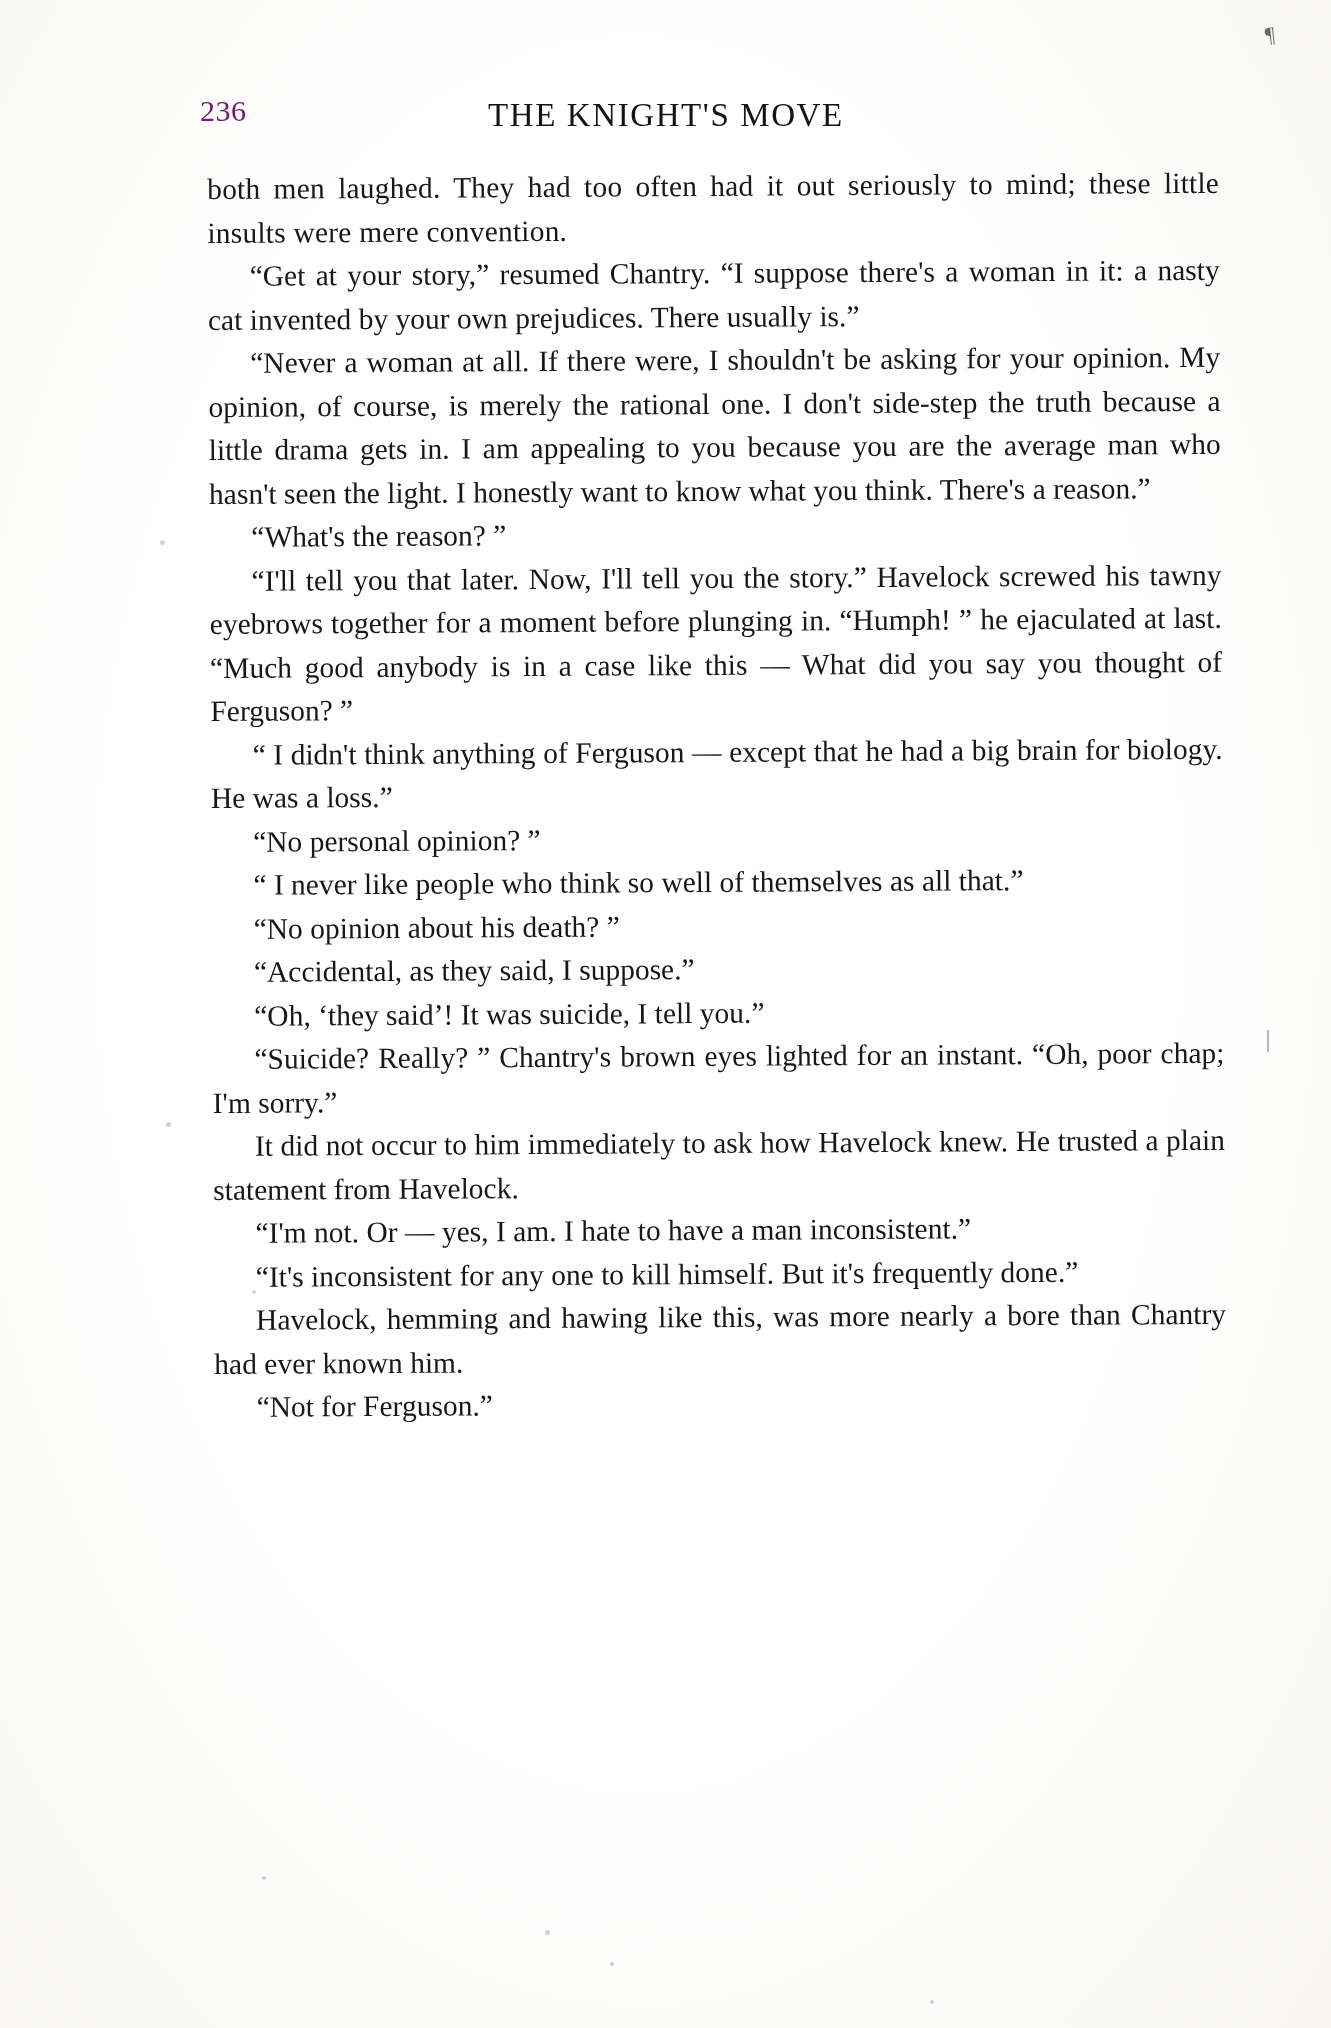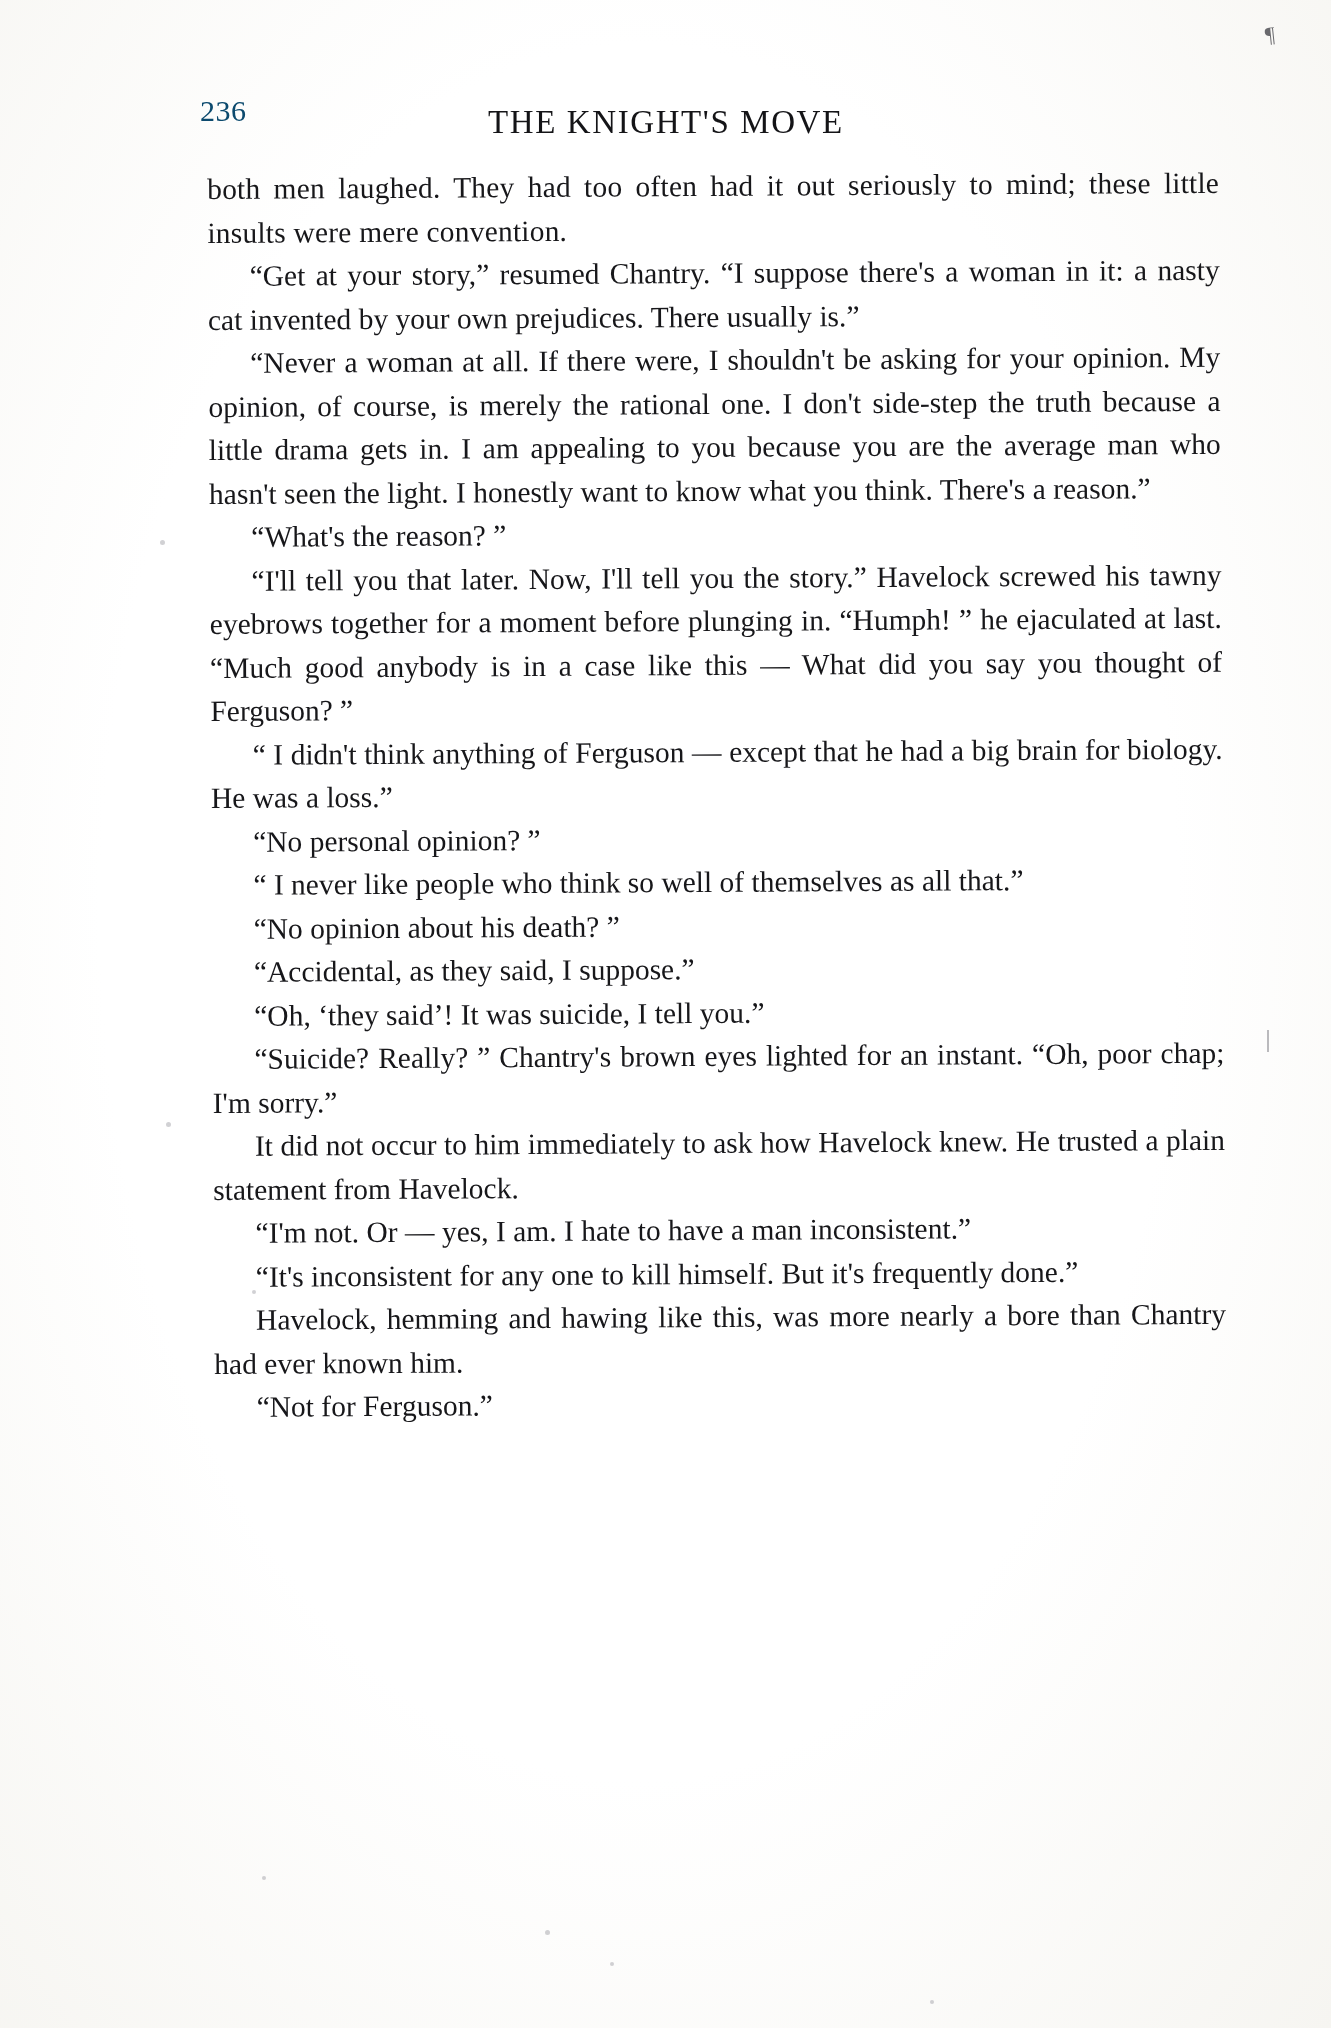--- a/index.html
+++ b/index.html
@@ -41,26 +41,26 @@
     top: 88px;
     width: 1060px;
     height: 48px;
   }
   .folio {
     position: absolute;
     left: 0;
     top: 6px;
     font-size: 30px;
     letter-spacing: 0.5px;
-    color: #0c4a6e;
+    color: #701a75;
   }
   .running-title {
     position: absolute;
     left: 288px;
-    top: 16px;
+    top: 9px;
     font-size: 33px;
     letter-spacing: 1.6px;
     color: #141417;
   }
   .corner-mark {
     position: absolute;
     right: 56px;
     top: 22px;
     font-size: 22px;
     color: #3a3a40;

